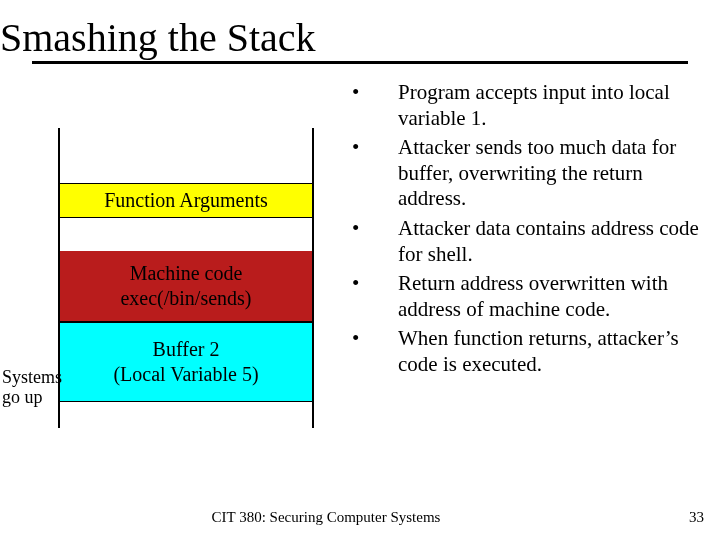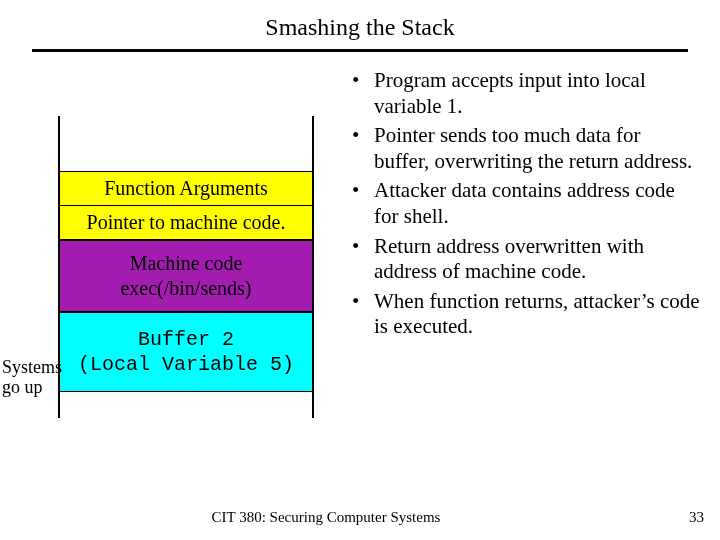--- a/index.html
+++ b/index.html
@@ -6,25 +6,24 @@
   body {
     width: 720px;
     height: 540px;
     background: #fff;
     font-family: "Times New Roman", Times, serif;
     color: #000;
     position: relative;
     overflow: hidden;
   }
   .title {
-    text-align: center;
-    font-size: 24px;
+    font-size: 40px;
     font-weight: 400;
     padding-top: 14px;
-    padding-bottom: 8px;
+    padding-bottom: 0;
   }
   .rule {
     height: 3px;
     background: #000;
     margin: 0 32px 16px 32px;
   }
   .content {
     display: flex;
     flex-direction: row;
     align-items: flex-start;
@@ -62,28 +61,28 @@
     padding: 4px 4px;
   }
   .cell.args {
     background: #ffff00;
   }
   .cell.ptr {
     background: #ffff00;
     border-bottom: 2px solid #000;
   }
   .cell.mc {
-    background: #a21caf;
+    background: #b91c1c;
     padding: 10px 4px;
     border-bottom: 2px solid #000;
+    margin-top: 33px;
   }
   .cell.buf {
     background: #00ffff;
     padding: 14px 4px;
-    font-family: Liberation Mono, monospace;
   }
   .gap-bot {
     height: 26px;
   }
   .right-col {
     flex: 1;
     padding-left: 12px;
     padding-top: 0;
   }
   .bullets {
@@ -96,20 +95,21 @@
     flex-direction: row;
     margin-bottom: 4px;
   }
   .bullets li .dot {
     width: 22px;
     flex: 0 0 22px;
     text-align: left;
   }
   .bullets li .txt {
     flex: 1;
+    margin-left: 24px;
   }
   .footer {
     position: absolute;
     bottom: 14px;
     left: 0;
     right: 0;
     font-size: 15px;
   }
   .footer .course {
     position: absolute;
@@ -130,42 +130,41 @@
 <div class="title">Smashing the Stack</div>
 <div class="rule"></div>
 
 <div class="content">
 
   <div class="left-col">
     <div class="side-label">Systems go up</div>
     <div class="stack">
       <div class="gap-top"></div>
       <div class="cell args">Function Arguments</div>
-      <div class="cell ptr">Pointer to machine code.</div>
       <div class="cell mc">
         <span>Machine code</span><br>
         <span>exec(/bin/sends)</span>
       </div>
       <div class="cell buf">
         <span>Buffer 2</span><br>
         <span>(Local Variable 5)</span>
       </div>
       <div class="gap-bot"></div>
     </div>
   </div>
 
   <div class="right-col">
     <ul class="bullets">
       <li>
         <span class="dot">•</span>
         <span class="txt">Program accepts input into local variable 1.</span>
       </li>
       <li>
         <span class="dot">•</span>
-        <span class="txt">Pointer sends too much data for buffer, overwriting the return address.</span>
+        <span class="txt">Attacker sends too much data for buffer, overwriting the return address.</span>
       </li>
       <li>
         <span class="dot">•</span>
         <span class="txt">Attacker data contains address code for shell.</span>
       </li>
       <li>
         <span class="dot">•</span>
         <span class="txt">Return address overwritten with address of machine code.</span>
       </li>
       <li>

